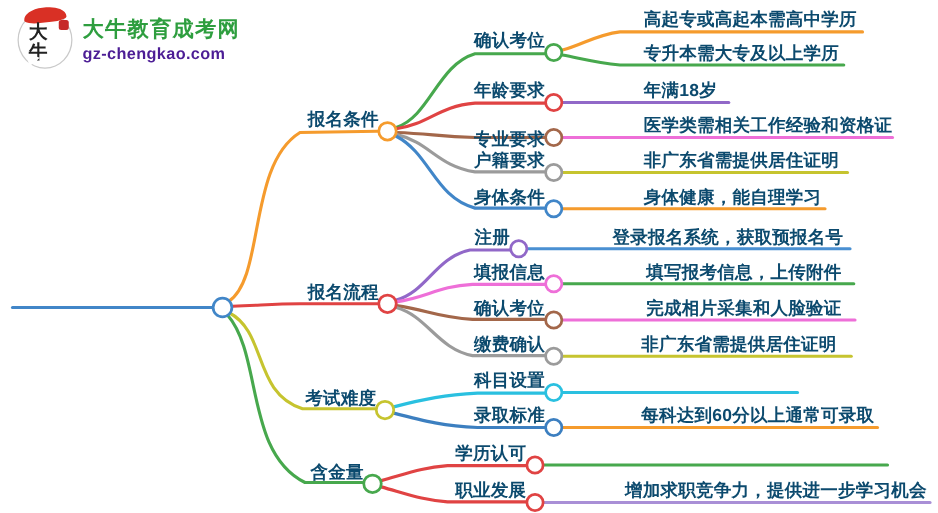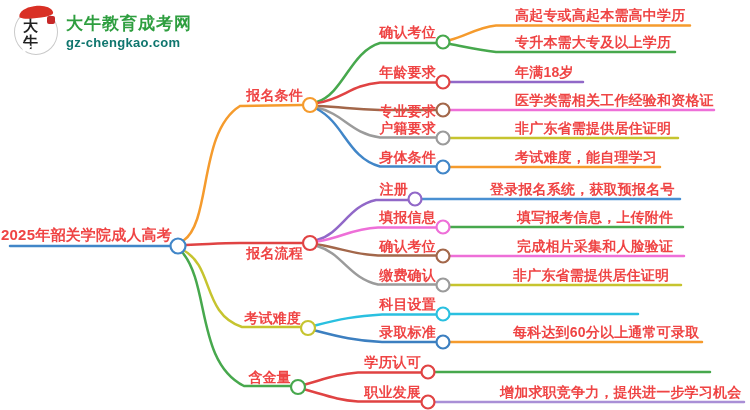--- a/index.html
+++ b/index.html
@@ -3,21 +3,21 @@
 <meta charset="utf-8">
 <style>
   html,body{margin:0;padding:0;background:#fff;}
   .stage{
     position:relative;width:750px;height:410px;overflow:hidden;background:#fff;
     font-family:Liberation Sans, sans-serif;color:#3b3b3b;
   }
   .stage svg{position:absolute;left:0;top:0;}
   .lbl{
     position:absolute;white-space:nowrap;font-size:14px;line-height:18px;
-    font-weight:600;color:#ef4444;letter-spacing:0.2px;
+    font-weight:600;color:#0c4a6e;letter-spacing:0.2px;
   }
   .lbl.root{font-size:15px;}
   
   .logo{position:absolute;left:14px;top:9px;display:flex;align-items:flex-start;}
   .logo-bubble{
     position:relative;width:44px;height:46px;background:#fff;border:1.5px solid #c9c9c9;
     border-radius:50%;box-sizing:border-box;
   }
   .logo-bubble::after{
     content:"";position:absolute;left:3px;bottom:-5px;width:0;height:0;
@@ -29,21 +29,21 @@
   }
   .logo-seal{
     position:absolute;right:2px;top:6px;width:8px;height:8px;background:#c62828;border-radius:2px;
   }
   .logo-chars{
     position:absolute;left:8px;top:8px;width:24px;font-size:15px;line-height:16px;
     font-weight:700;color:#222;letter-spacing:6px;
   }
   .logo-text{margin-left:8px;padding-top:5px;}
   .site-name{font-size:17px;font-weight:700;color:#2e9e3f;letter-spacing:1px;line-height:20px;text-align:right;}
-  .site-url{font-size:13px;font-weight:700;color:#0f766e;line-height:17px;letter-spacing:0.3px;}
+  .site-url{font-size:13px;font-weight:700;color:#4c1d95;line-height:17px;letter-spacing:0.3px;}
 </style>
 </head>
 <body>
 
 <div class="stage">
 
   <svg width="750" height="410" viewBox="0 0 750 410">
     <g fill="none" stroke-width="2.5" stroke-linecap="round">
 
       <path d="M 10 246 H 170" stroke="#4186c8"></path>
@@ -112,24 +112,23 @@
       <span class="logo-cap"></span>
       <span class="logo-seal"></span>
       <span class="logo-chars">大牛</span>
     </div>
     <div class="logo-text">
       <div class="site-name">大牛教育成考网</div>
       <div class="site-url">gz-chengkao.com</div>
     </div>
   </div>
 
-  <div class="lbl root" style="right:578px;top:226px;">2025年韶关学院成人高考</div>
 
   <div class="lbl" style="right:447px;top:86px;">报名条件</div>
-  <div class="lbl" style="right:447px;top:224px;margin-top:20px;">报名流程</div>
+  <div class="lbl" style="right:447px;top:224px;">报名流程</div>
   <div class="lbl" style="right:449px;top:309px;">考试难度</div>
   <div class="lbl" style="right:459px;top:368px;">含金量</div>
 
   <div class="lbl" style="right:314px;top:23px;">确认考位</div>
   <div class="lbl" style="right:314px;top:63px;">年龄要求</div>
   <div class="lbl" style="right:314px;top:91px;margin-top:11px;">专业要求</div>
   <div class="lbl" style="right:314px;top:119px;">户籍要求</div>
   <div class="lbl" style="right:314px;top:148px;">身体条件</div>
   <div class="lbl" style="right:342px;top:180px;">注册</div>
   <div class="lbl" style="right:314px;top:208px;">填报信息</div>
@@ -138,21 +137,21 @@
   <div class="lbl" style="right:314px;top:295px;">科目设置</div>
   <div class="lbl" style="right:314px;top:323px;">录取标准</div>
   <div class="lbl" style="right:329px;top:353px;">学历认可</div>
   <div class="lbl" style="right:329px;top:383px;">职业发展</div>
 
   <div class="lbl" style="left:515px;top:6px;">高起专或高起本需高中学历</div>
   <div class="lbl" style="left:515px;top:33px;">专升本需大专及以上学历</div>
   <div class="lbl" style="left:515px;top:63px;">年满18岁</div>
   <div class="lbl" style="left:515px;top:91px;text-align:right;">医学类需相关工作经验和资格证</div>
   <div class="lbl" style="left:515px;top:119px;">非广东省需提供居住证明</div>
-  <div class="lbl" style="left:515px;top:148px;">考试难度，能自理学习</div>
+  <div class="lbl" style="left:515px;top:148px;">身体健康，能自理学习</div>
   <div class="lbl" style="left:490px;top:180px;">登录报名系统，获取预报名号</div>
   <div class="lbl" style="left:517px;top:208px;">填写报考信息，上传附件</div>
   <div class="lbl" style="left:517px;top:237px;">完成相片采集和人脸验证</div>
   <div class="lbl" style="left:513px;top:266px;">非广东省需提供居住证明</div>
   <div class="lbl" style="left:513px;top:323px;">每科达到60分以上通常可录取</div>
   <div class="lbl" style="left:500px;top:383px;">增加求职竞争力，提供进一步学习机会</div>
 
 </div>
 
 </body></html>

